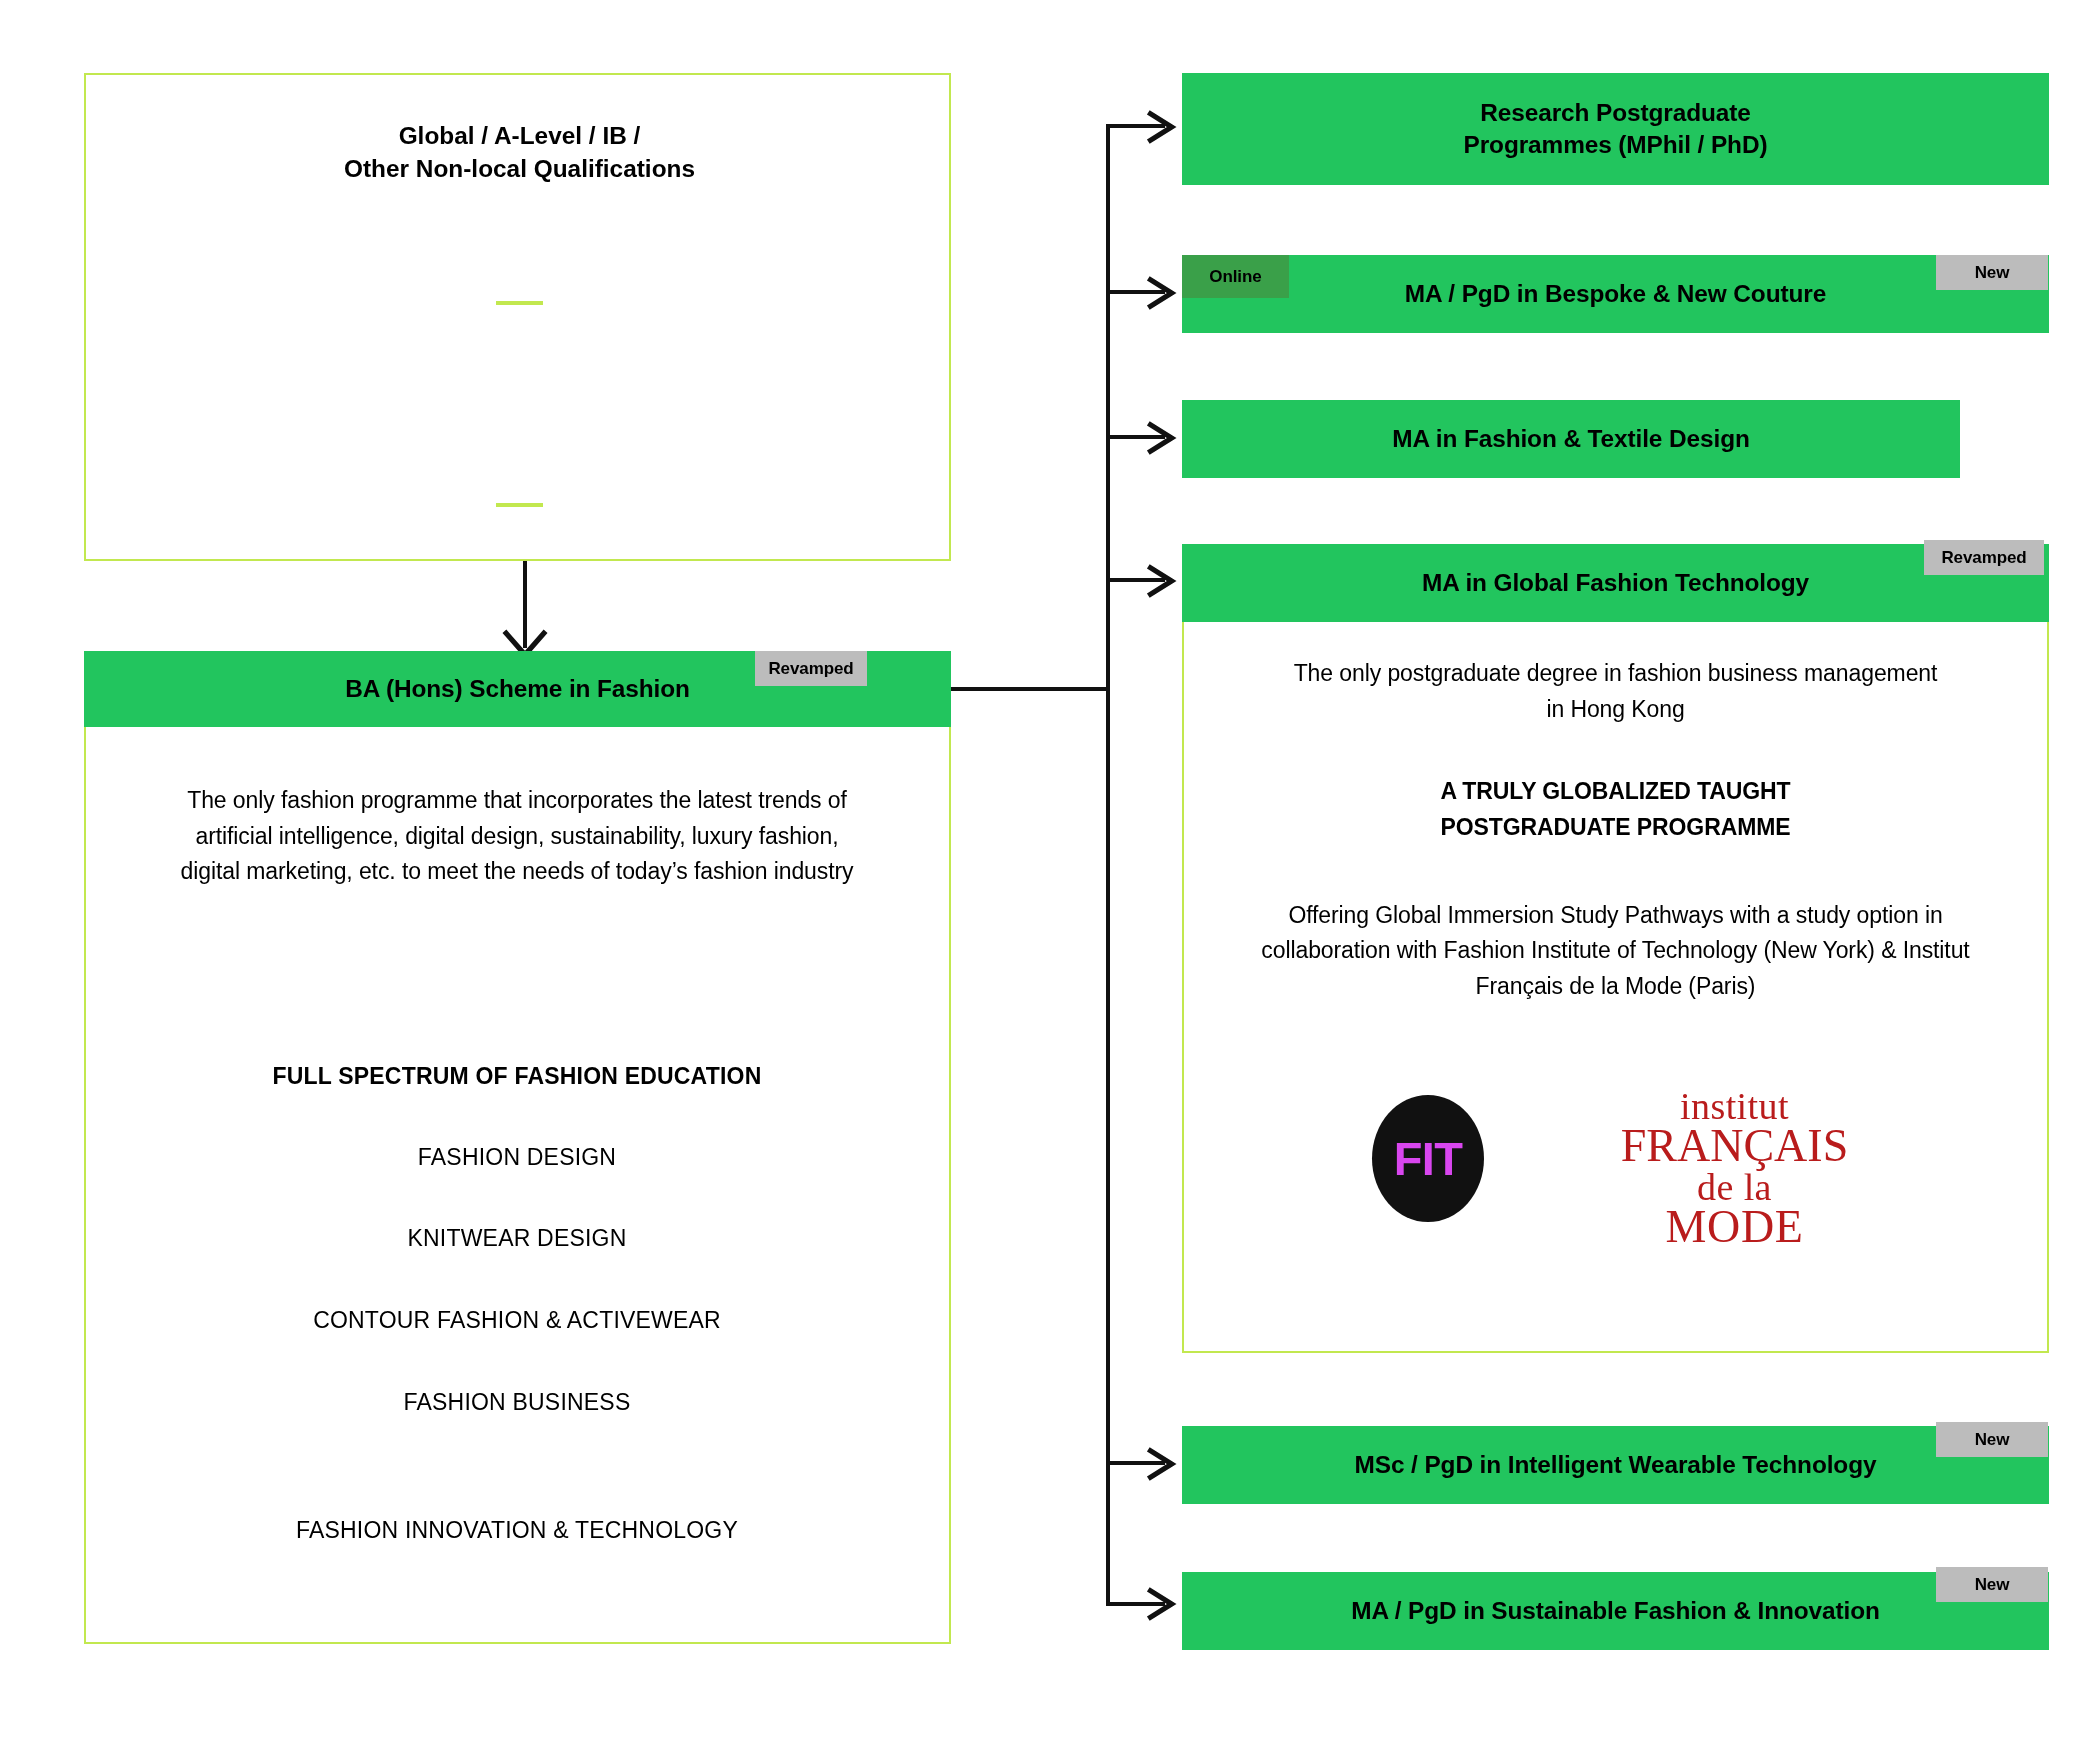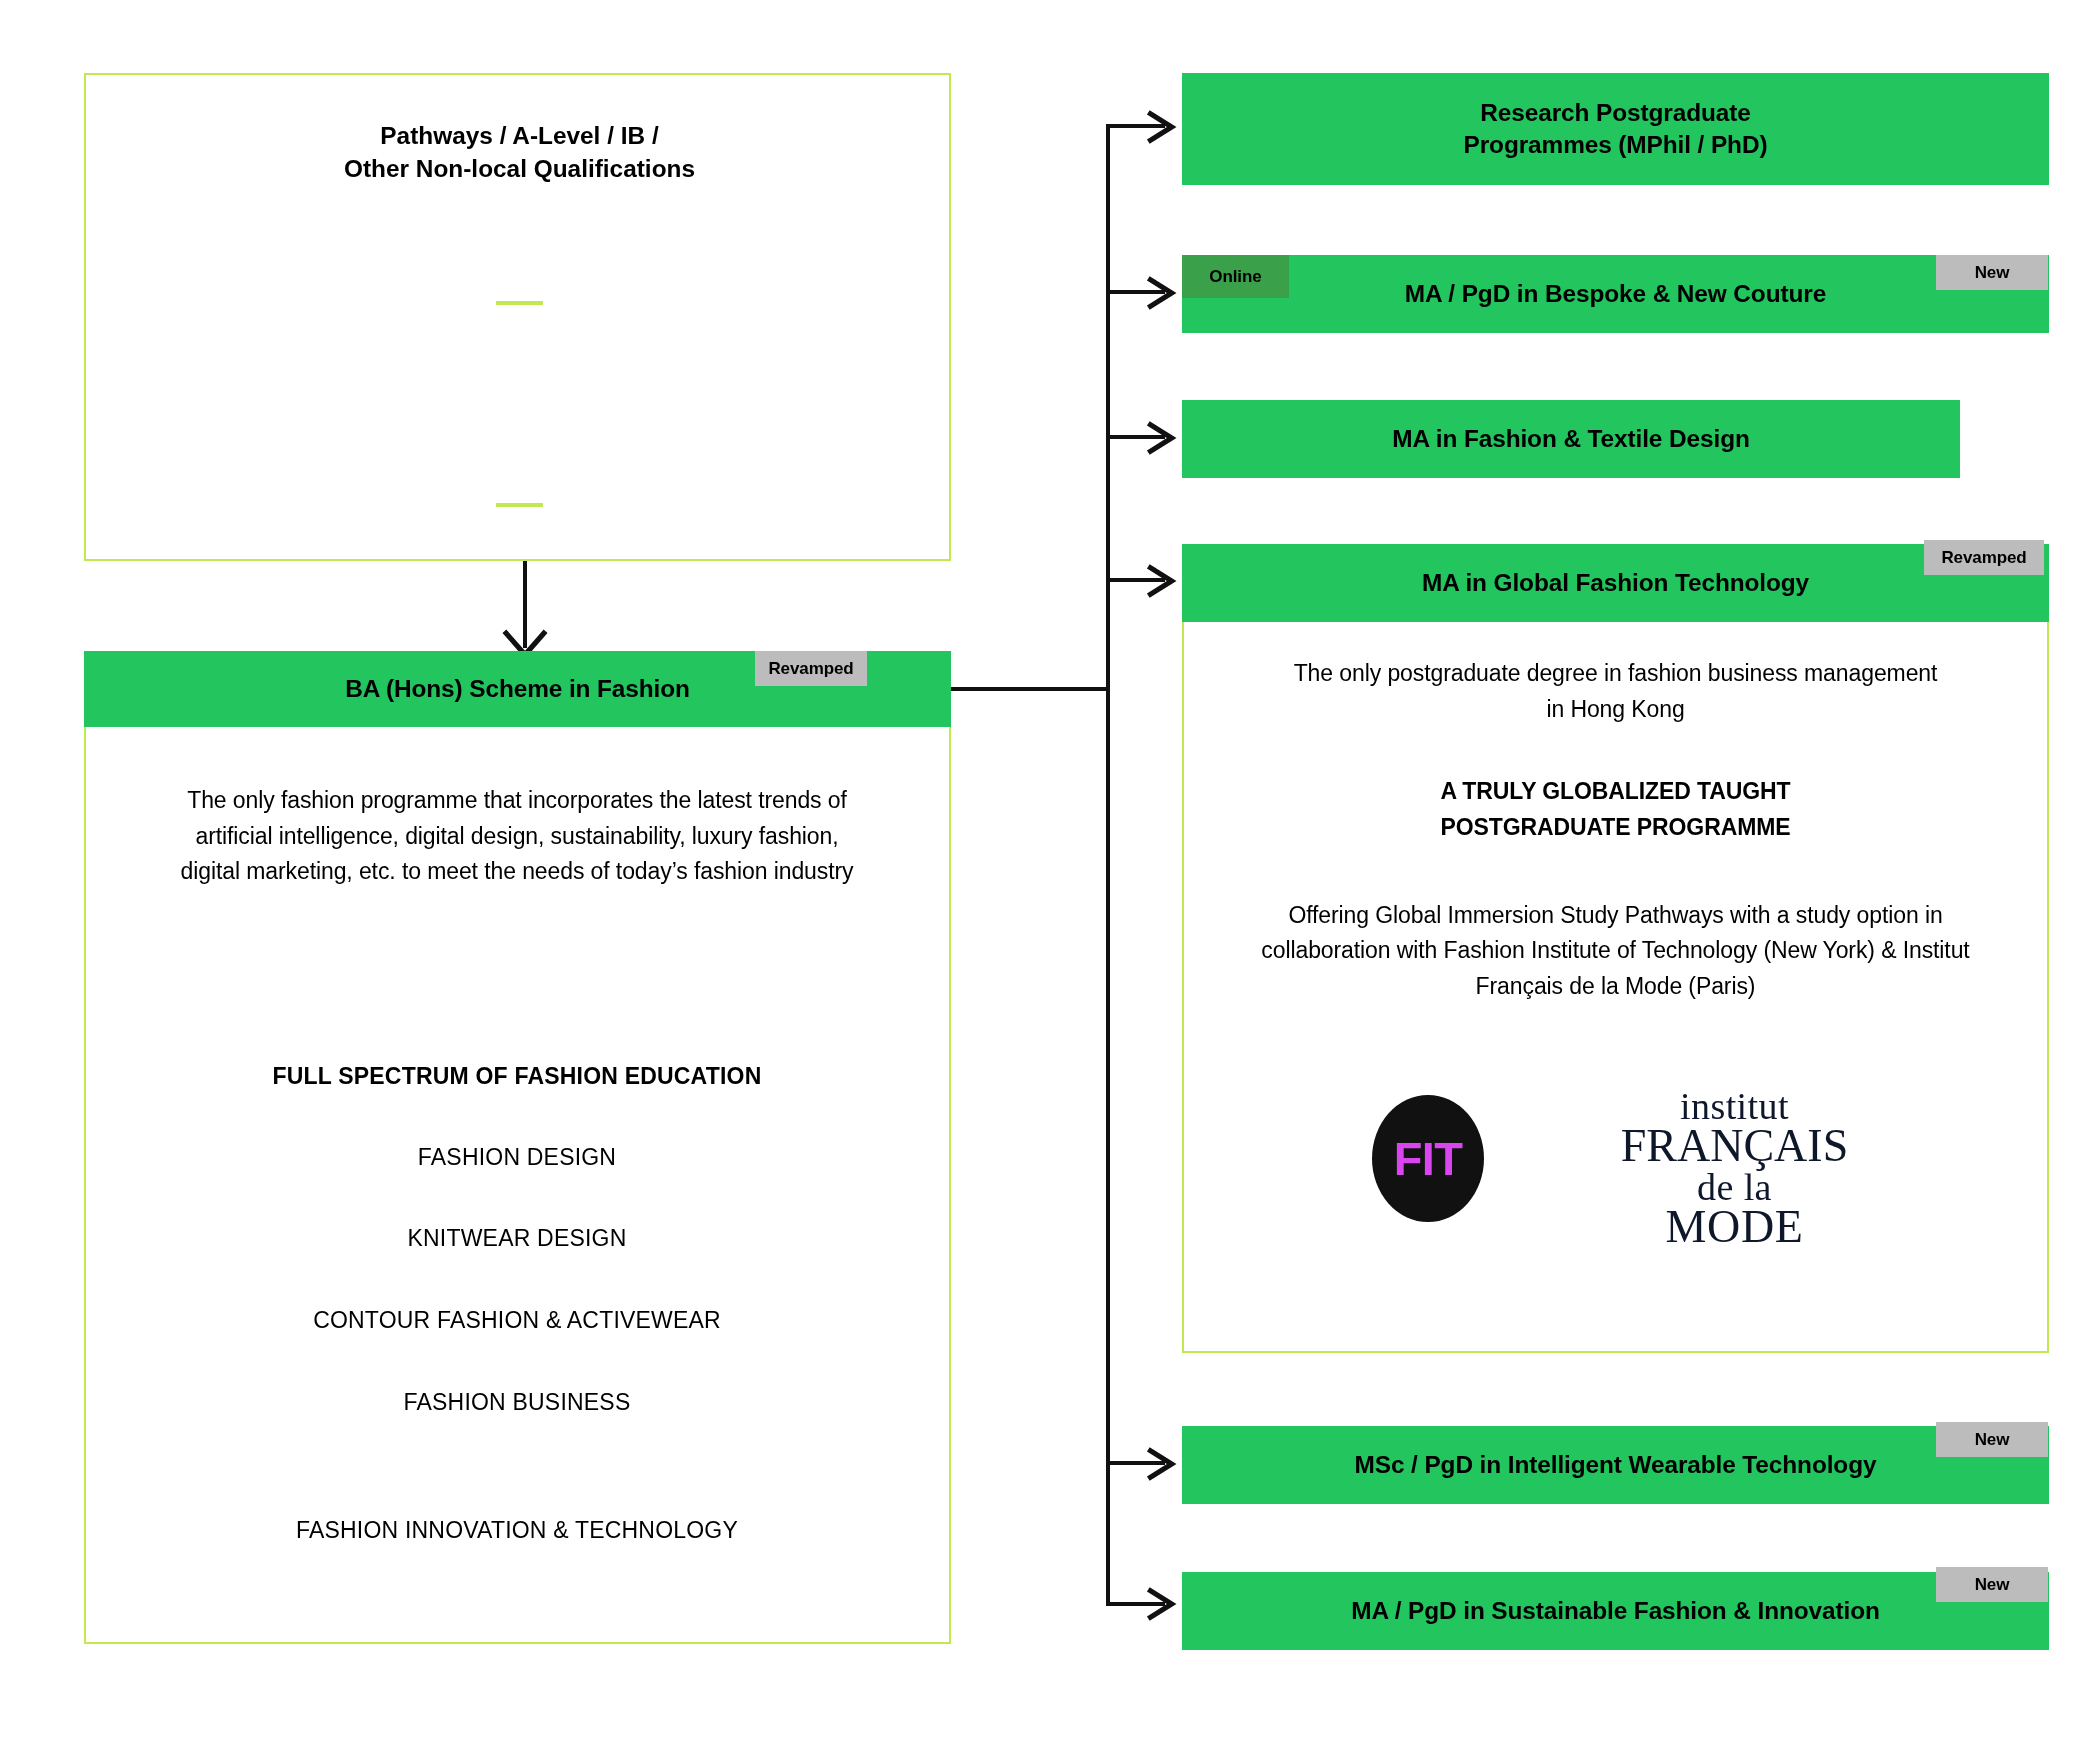--- a/index.html
+++ b/index.html
@@ -75,33 +75,33 @@
     width:112px;height:127px;border-radius:50%;
     background:#111111;
     display:flex;align-items:center;justify-content:center;
   }
   .fit-text{
     color:#d946ef;font-size:47px;font-weight:700;
     letter-spacing:-0.7px;font-family:"Liberation Sans",sans-serif;
   }
   .ifm-logo{
     font-family:"Liberation Serif",serif;
-    color:#0f172a;text-align:center;line-height:.96;
+    color:#b91c1c;text-align:center;line-height:.96;
   }
   .ifm-l1{font-size:38px;letter-spacing:0.4px;}
   .ifm-l2{font-size:46px;letter-spacing:0px;}
   .ifm-l3{font-size:38px;letter-spacing:0.4px;}
   .ifm-l4{font-size:46px;letter-spacing:0.7px;}
 </style>
 </head>
 <body>
 
 <div class="abs outline-box" style="left:84px;top:73px;width:867px;height:488px;">
   <div class="abs col" style="left:0;top:30px;width:867px;height:96px;">
-    <div class="qual-big">Pathways / A-Level / IB /</div>
+    <div class="qual-big">Global / A-Level / IB /</div>
     <div class="qual-big">Other Non-local Qualifications</div>
   </div>
 
   <div class="abs" style="left:410px;top:226px;">
       <div class="dash"></div>
     </div>
 
 
   <div class="abs" style="left:410px;top:428px;">
       <div class="dash"></div>

